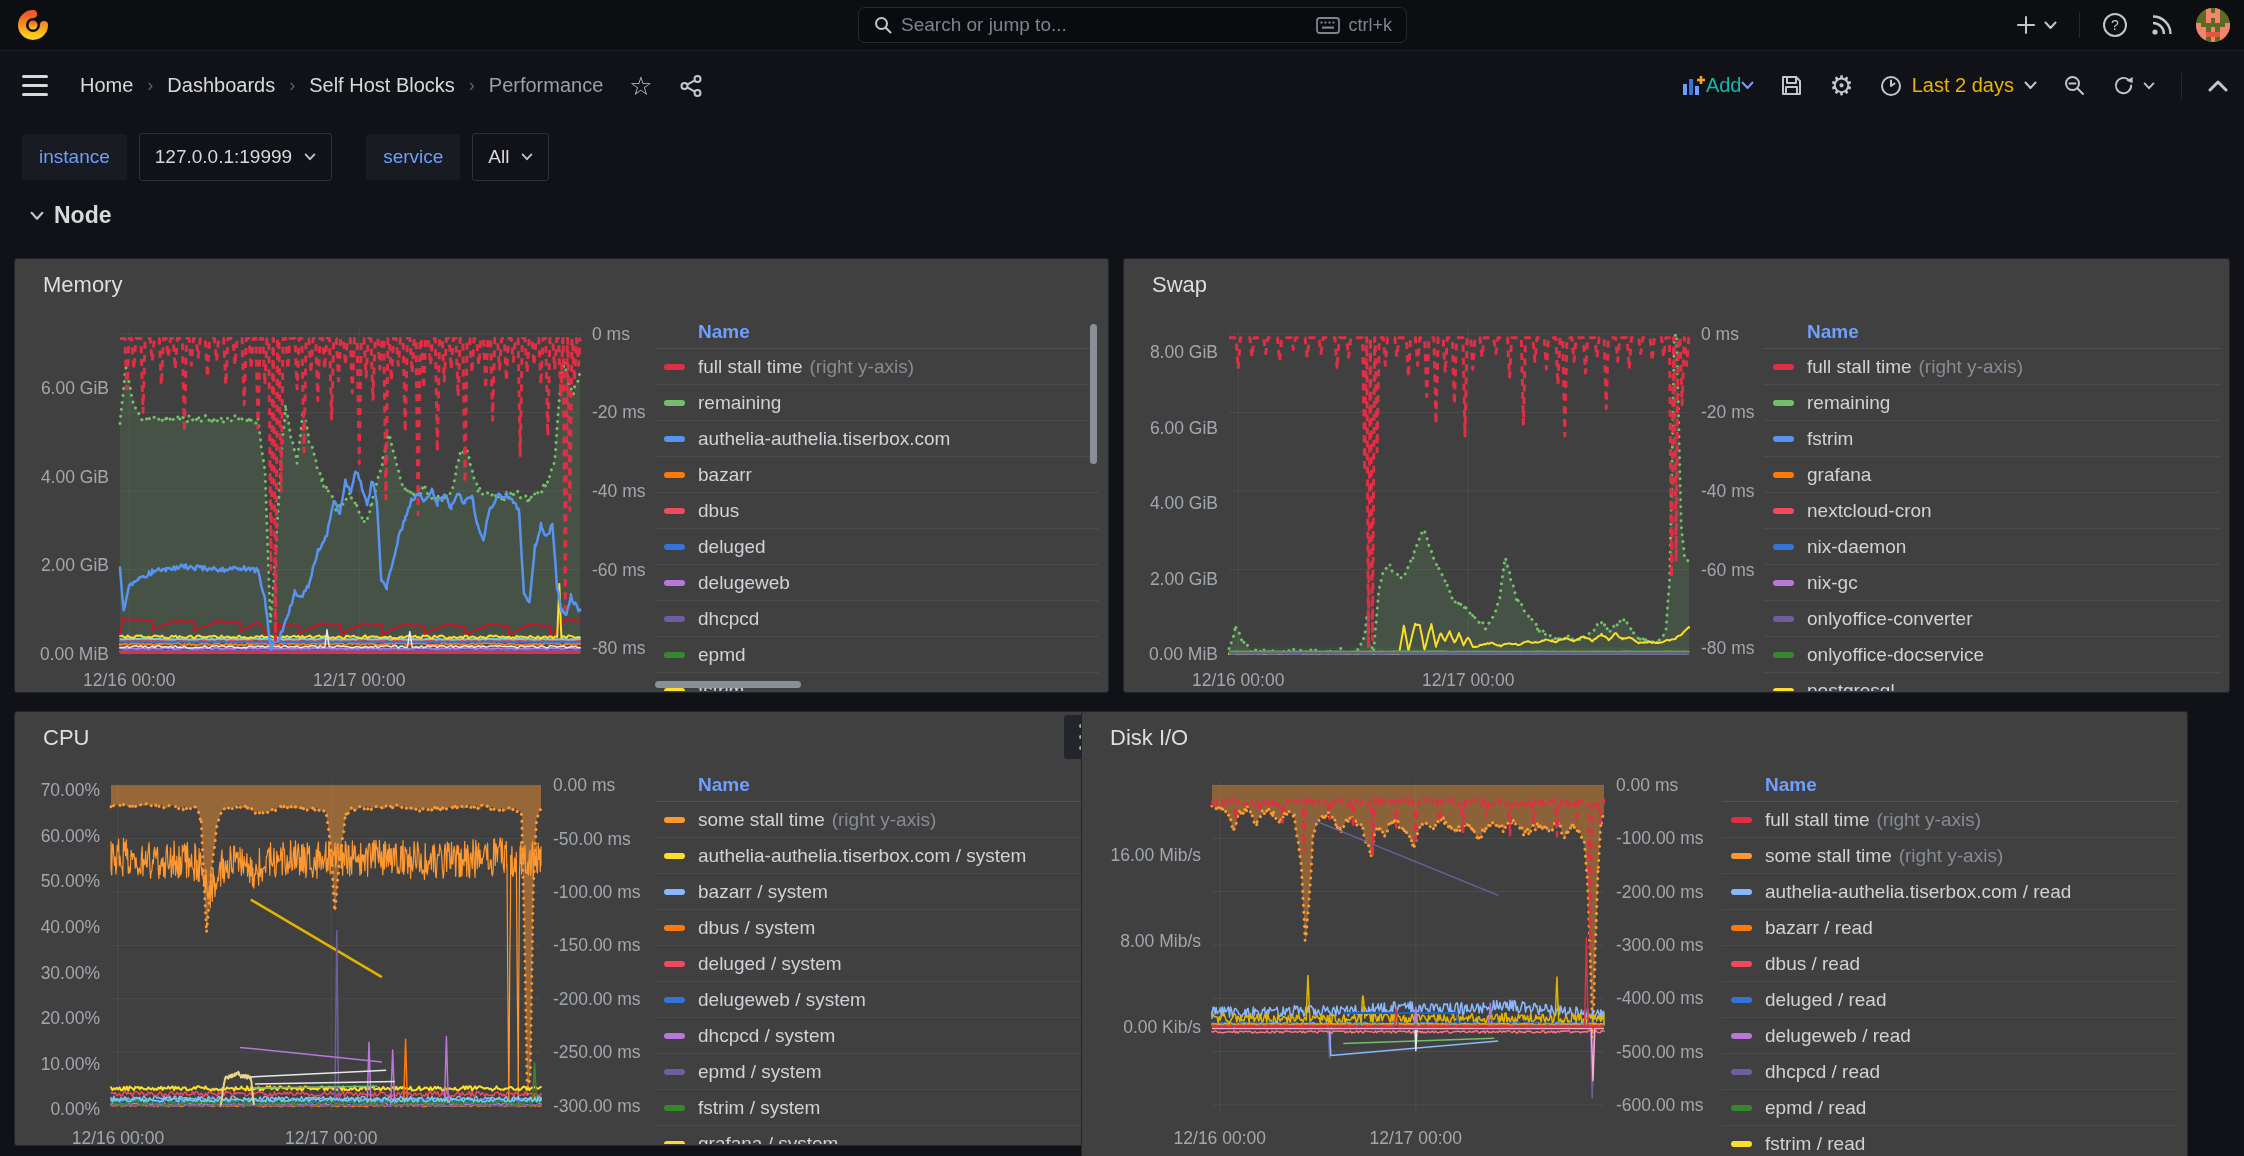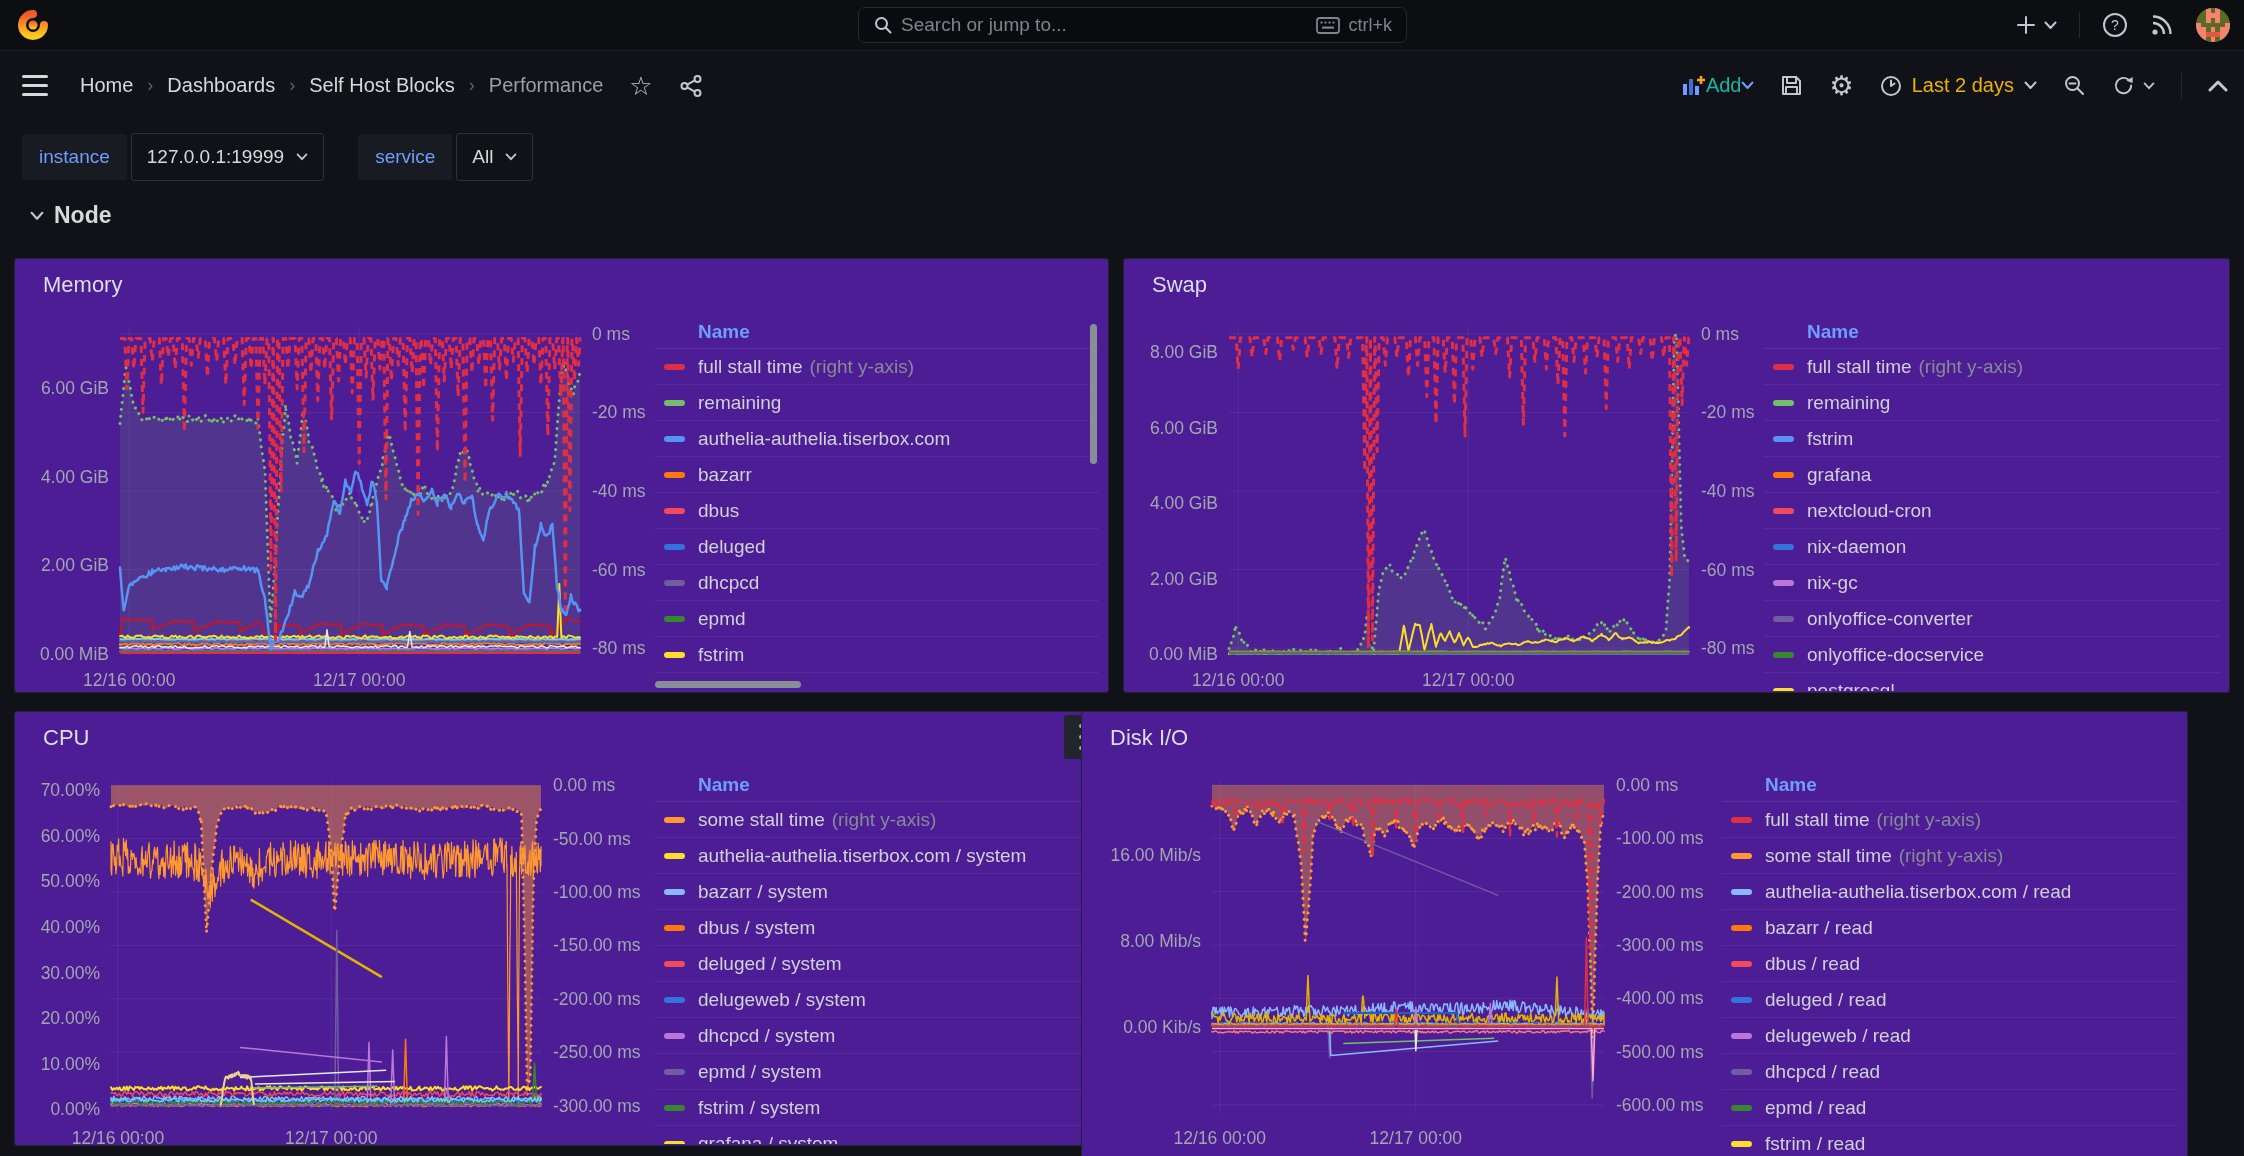--- a/index.html
+++ b/index.html
@@ -24,28 +24,28 @@
   .crumb.current{color:#9aa0aa;}
   .crumb-sep{color:#5e646c;margin:0 14px;font-size:18px;}
   .bc-icons{display:flex;align-items:center;gap:26px;margin-left:26px;}
   .star{font-size:26px;color:#c3c7cd;line-height:1;cursor:pointer;}
   .subnav-right{position:absolute;right:16px;top:0;height:69px;display:flex;align-items:center;gap:26px;}
   .addgrp{display:flex;align-items:center;gap:0;color:#14b8a6;font-size:20px;cursor:pointer;}
   .timegrp{display:flex;align-items:center;gap:10px;color:#eab308;font-size:20px;cursor:pointer;}
   .refreshgrp{display:flex;align-items:center;gap:8px;}
   
   .varrow{position:absolute;left:22px;top:133px;display:flex;align-items:center;gap:10px;}
-  .vargroup{display:flex;align-items:center;gap:4px;}
+  .vargroup{display:flex;align-items:center;gap:12px;}
   .varlabel{height:46px;display:flex;align-items:center;padding:0 17px;background:#181b21;border-radius:3px;color:#6e9fff;font-size:19px;cursor:pointer;}
   .varvalue{height:46px;display:flex;align-items:center;gap:12px;padding:0 15px;background:#111217;border:1px solid #2c3137;border-radius:3px;color:#d8d9da;font-size:19px;cursor:pointer;}
   .vargap{width:14px;}
   .section-header{position:absolute;left:30px;top:202px;display:flex;align-items:center;gap:10px;cursor:pointer;}
   .section-title{font-size:23px;font-weight:700;color:#d8d9da;}
   
-  .panel{position:absolute;background:#4c1d95;border:1px solid #22252b;border-radius:3px;box-sizing:border-box;}
+  .panel{position:absolute;background:#404040;border:1px solid #22252b;border-radius:3px;box-sizing:border-box;}
   .p0{left:14px;top:258px;width:1095px;height:435px;}
   .p1{left:1123px;top:258px;width:1107px;height:435px;}
   .p2{left:14px;top:711px;width:1095px;height:435px;}
   .p3{left:1081px;top:711px;width:1107px;height:558px;}
   .panel-title{position:absolute;left:28px;top:13px;font-size:22px;color:#dcdee1;cursor:pointer;}
   .kebab{position:absolute;top:3px;right:10px;width:34px;height:44px;background:#22252b;border-radius:3px;display:none;flex-direction:column;align-items:center;justify-content:center;gap:7px;cursor:pointer;}
   .kebab i{width:4px;height:4px;border-radius:50%;background:#a2a7ae;}
   svg.chart{position:absolute;left:0;top:50px;overflow:visible;}
   svg.chart text{font-family:"Liberation Sans","DejaVu Sans",sans-serif;}
   
@@ -325,20 +325,24 @@
               <span class="swatch" style="background: rgb(255, 120, 10);"></span>
               <span class="lname">bazarr</span>
             </div>
             <div class="legend-row">
               <span class="swatch" style="background: rgb(242, 73, 92);"></span>
               <span class="lname">dbus</span>
             </div>
             <div class="legend-row">
               <span class="swatch" style="background: rgb(50, 116, 217);"></span>
               <span class="lname">deluged</span>
+            </div>
+            <div class="legend-row">
+              <span class="swatch" style="background: rgb(184, 119, 217);"></span>
+              <span class="lname">delugeweb</span>
             </div>
             <div class="legend-row">
               <span class="swatch" style="background: rgb(112, 93, 160);"></span>
               <span class="lname">dhcpcd</span>
             </div>
             <div class="legend-row">
               <span class="swatch" style="background: rgb(55, 135, 45);"></span>
               <span class="lname">epmd</span>
             </div>
             <div class="legend-row">

